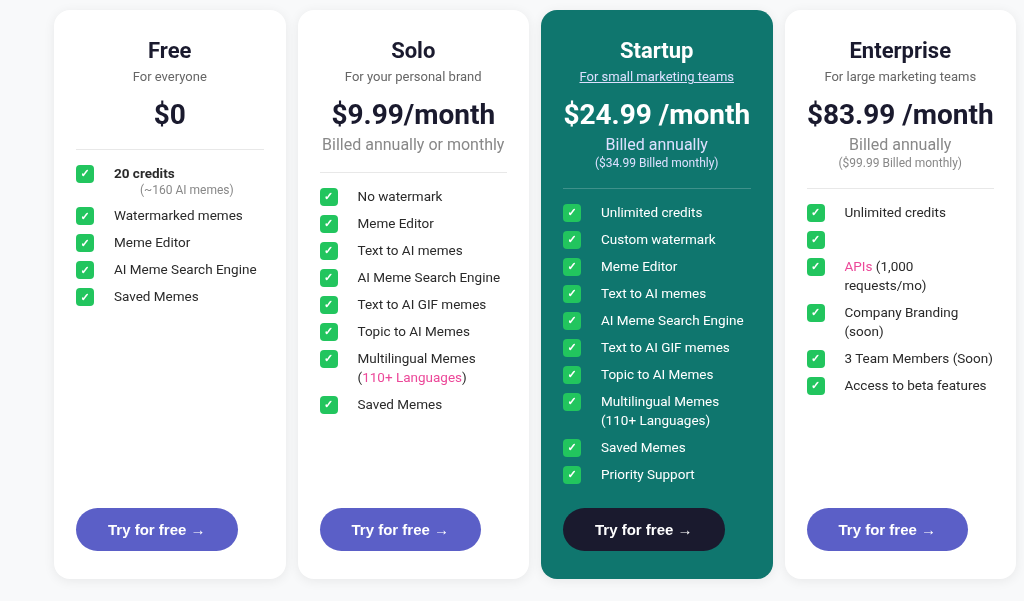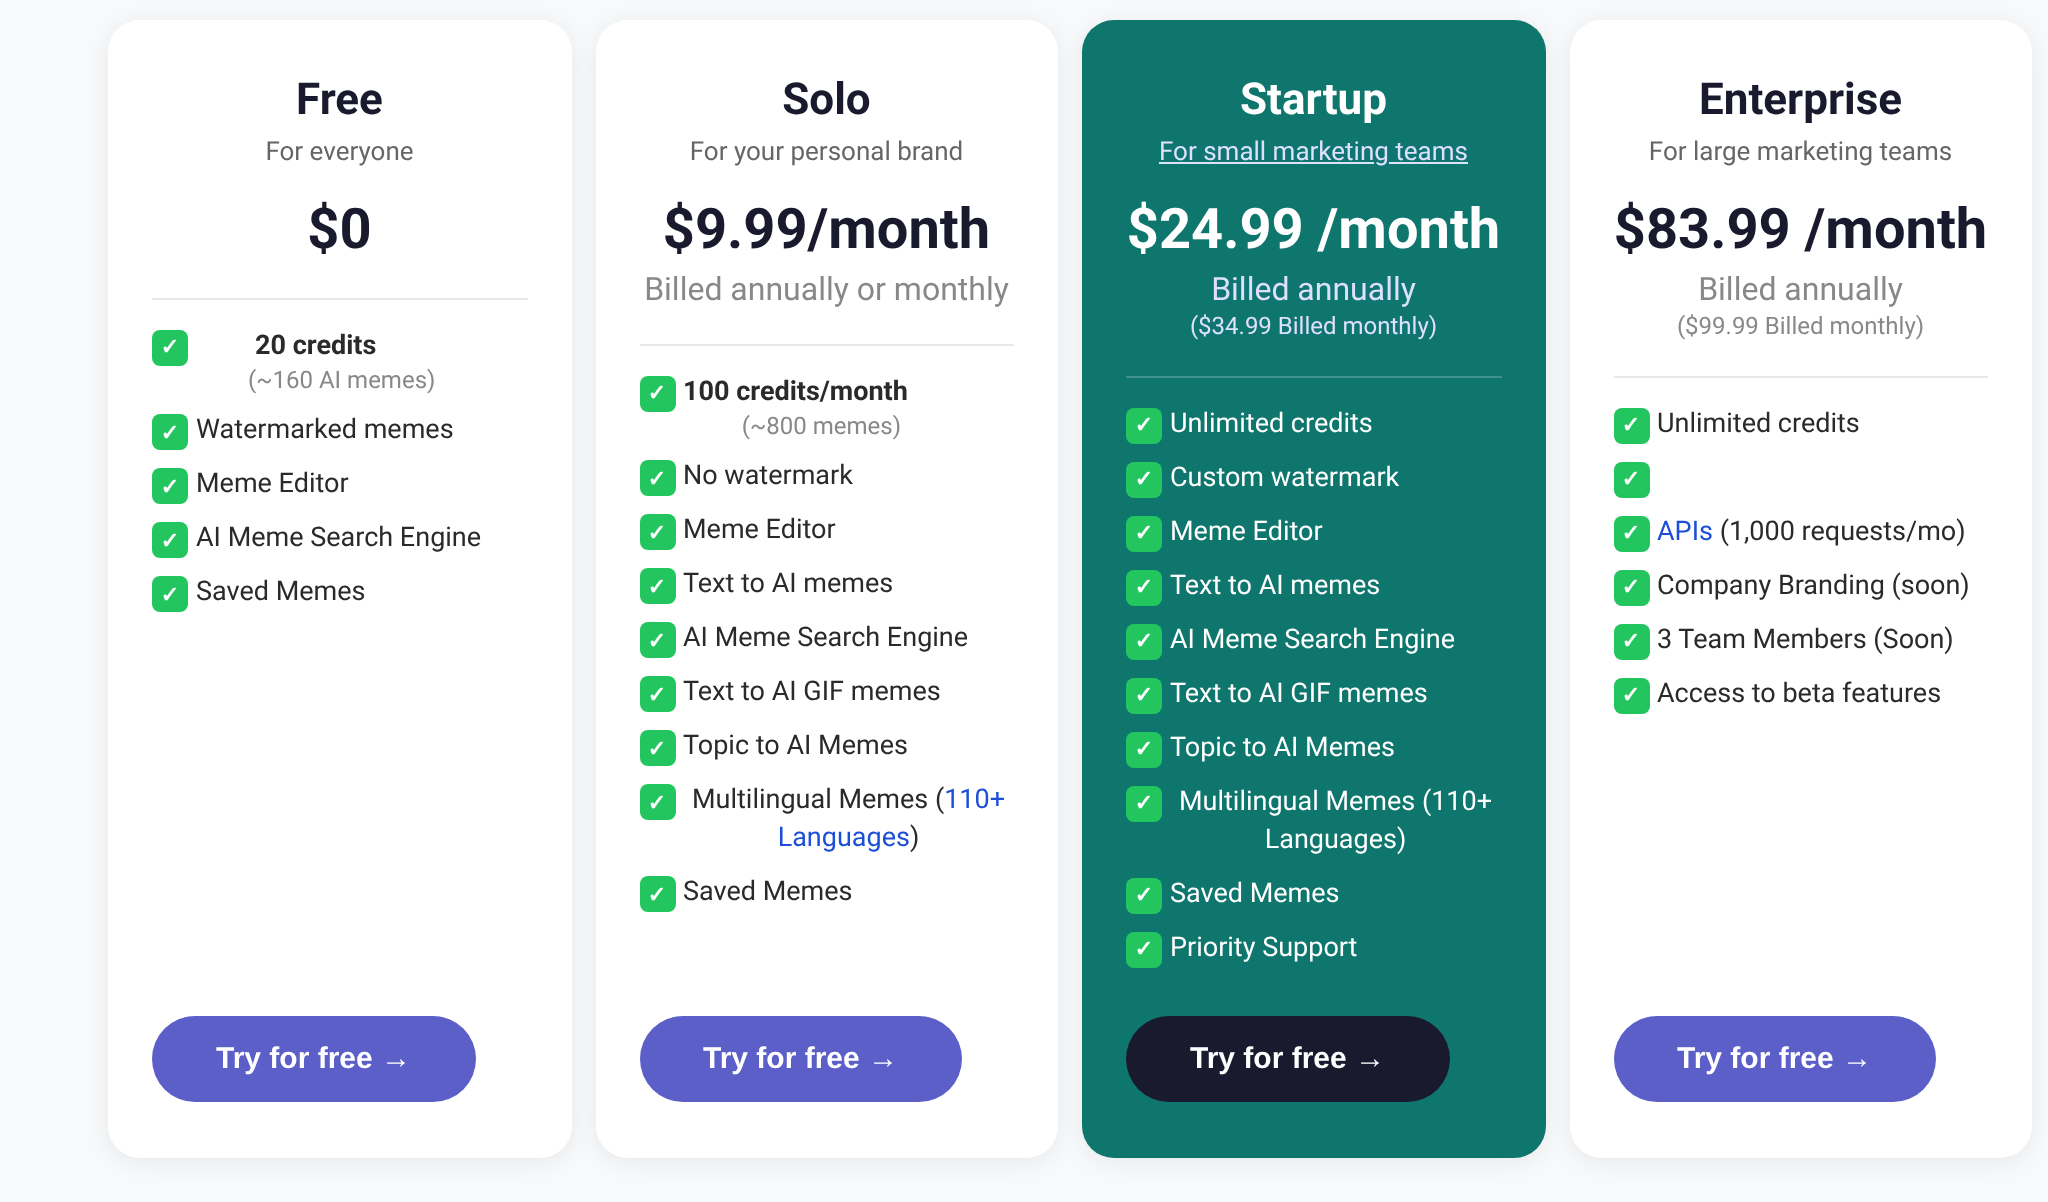--- a/index.html
+++ b/index.html
@@ -92,25 +92,24 @@
     .features-list {
       list-style: none;
       flex: 1;
       display: flex;
       flex-direction: column;
       gap: 8px;
     }
     .feature-item {
       display: flex;
       align-items: flex-start;
-      gap: 4px;
+      gap: 20px;
       font-size: 13.5px;
       color: #2a2a2a;
       line-height: 1.4;
-      text-align: center;
     }
     .plan-card.featured .feature-item {
       color: #fff;
     }
     .check-icon {
       width: 18px;
       height: 18px;
       background: #22c55e;
       border-radius: 4px;
       display: flex;
@@ -126,21 +125,21 @@
       font-weight: 700;
     }
     .feature-sub {
       font-size: 12px;
       color: #888;
       margin-top: 0px;
       margin-left: 26px;
       line-height: 1.3;
     }
     .link-text {
-      color: #1d4ed8;
+      color: #ec4899;
       text-decoration: none;
     }
     .cta-area {
       margin-top: 24px;
       display: flex;
       justify-content: flex-start;
     }
     .cta-button {
       background: #5b5fc7;
       color: #fff;
@@ -195,24 +194,20 @@
         <button class="cta-button">Try for free →</button>
       </div>
     </div>
     <div class="plan-card">
       <div class="plan-name">Solo</div>
       <div class="plan-tagline">For your personal brand</div>
       <div class="plan-price">$9.99/month</div>
       <div class="plan-billing">Billed annually or monthly</div>
       <hr class="divider">
       <ul class="features-list">
-        <li class="feature-item">
-          <span class="check-icon"></span>
-          <div><span><strong>100 credits/month</strong></span><div class="feature-sub">(~800 memes)</div></div>
-        </li>
         <li class="feature-item">
           <span class="check-icon"></span>
           <div><span>No watermark</span></div>
         </li>
         <li class="feature-item">
           <span class="check-icon"></span>
           <div><span>Meme Editor</span></div>
         </li>
         <li class="feature-item">
           <span class="check-icon"></span>

